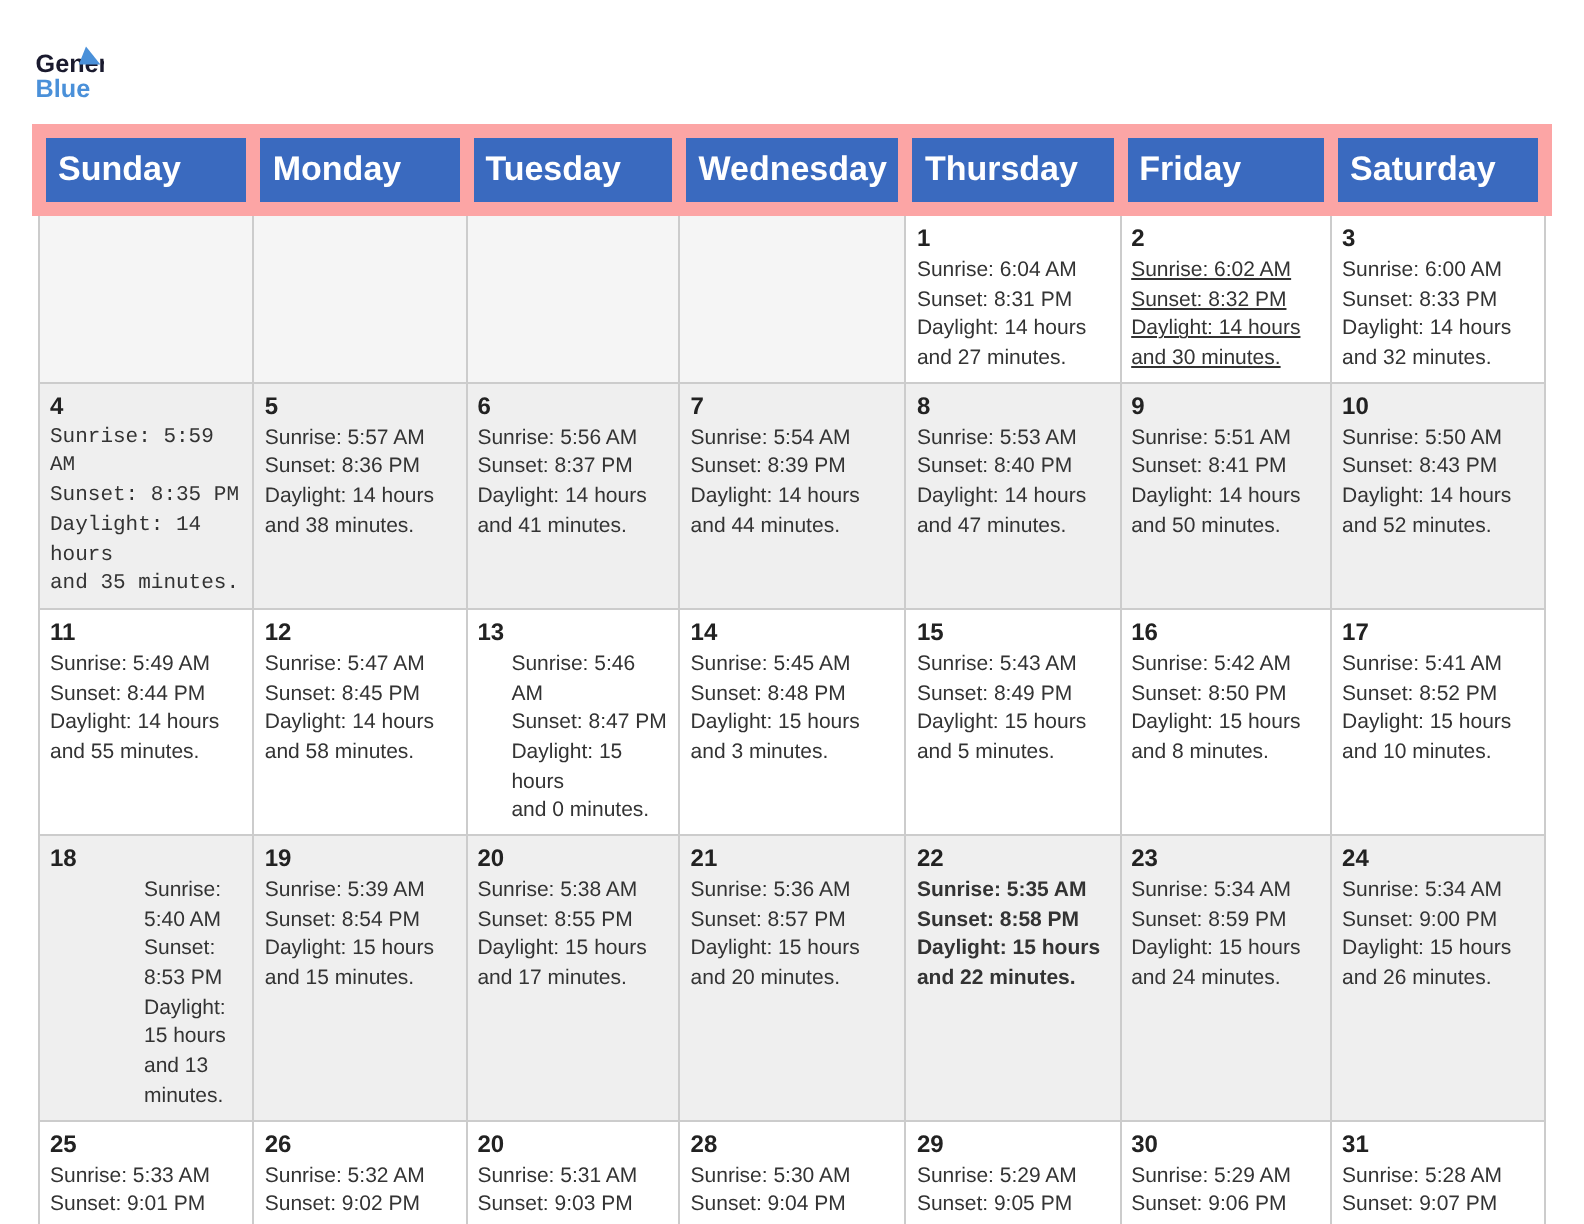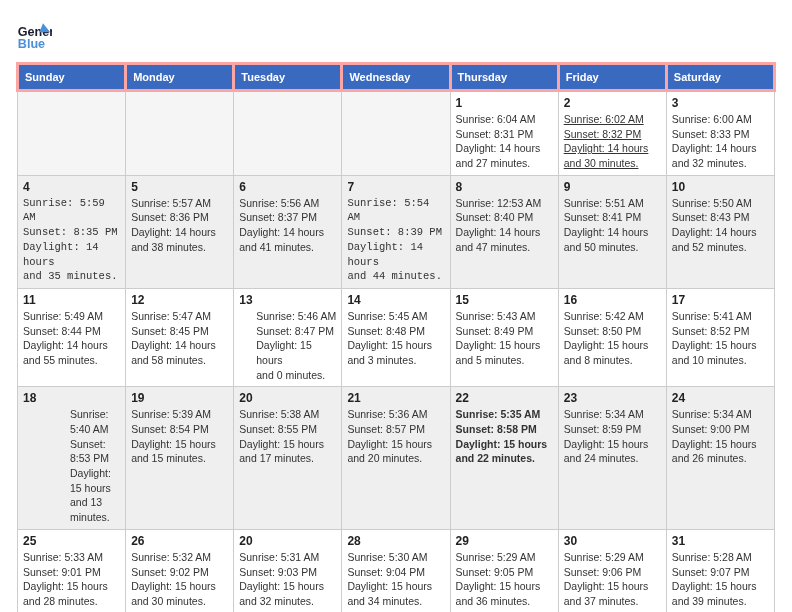--- a/index.html
+++ b/index.html
@@ -40,23 +40,23 @@
     .calendar {
       width: 100%;
       border-collapse: collapse;
       font-size: 11px;
     }
     .calendar th {
       background: #3a6abf;
       color: #fff;
       text-align: left;
       padding: 6px 6px;
-      font-size: 11px;
+      font-size: 17px;
       font-weight: bold;
-      border: 3px solid #fca5a5;
+      border: 7px solid #fca5a5;
     }
     .calendar td {
       border: 1px solid #ccc;
       vertical-align: top;
       padding: 4px 5px;
       width: 108px;
       min-height: 80px;
       background: #fff;
     }
     .calendar td.empty {
@@ -154,28 +154,28 @@
         </td>
         <td>
           <div class="day-num">6</div>
           <div class="day-info" style="white-space: pre-line;">Sunrise: 5:56 AM
 Sunset: 8:37 PM
 Daylight: 14 hours
 and 41 minutes.</div>
         </td>
         <td>
           <div class="day-num">7</div>
-          <div class="day-info" style="white-space: pre-line; font-family: Liberation Mono, monospace;">Sunrise: 5:54 AM
+          <div class="day-info" style="white-space: pre-line;">Sunrise: 5:54 AM
 Sunset: 8:39 PM
 Daylight: 14 hours
 and 44 minutes.</div>
         </td>
         <td>
           <div class="day-num">8</div>
-          <div class="day-info" style="white-space: pre-line;">Sunrise: 12:53 AM
+          <div class="day-info" style="white-space: pre-line;">Sunrise: 5:53 AM
 Sunset: 8:40 PM
 Daylight: 14 hours
 and 47 minutes.</div>
         </td>
         <td>
           <div class="day-num">9</div>
           <div class="day-info" style="white-space: pre-line;">Sunrise: 5:51 AM
 Sunset: 8:41 PM
 Daylight: 14 hours
 and 50 minutes.</div>

